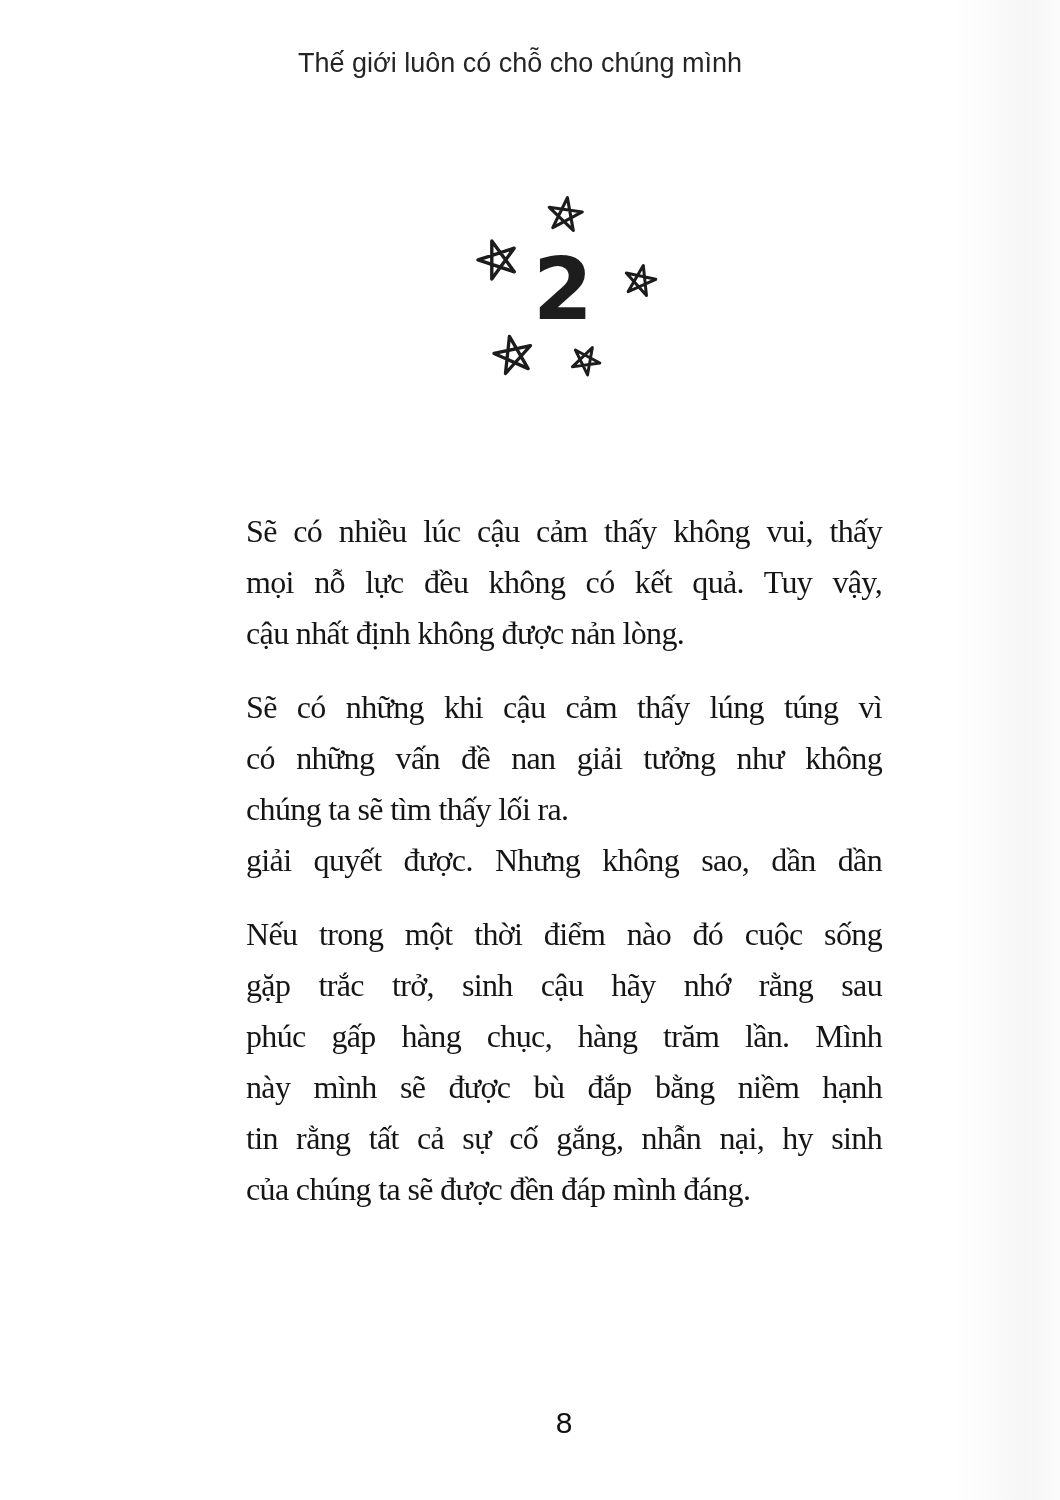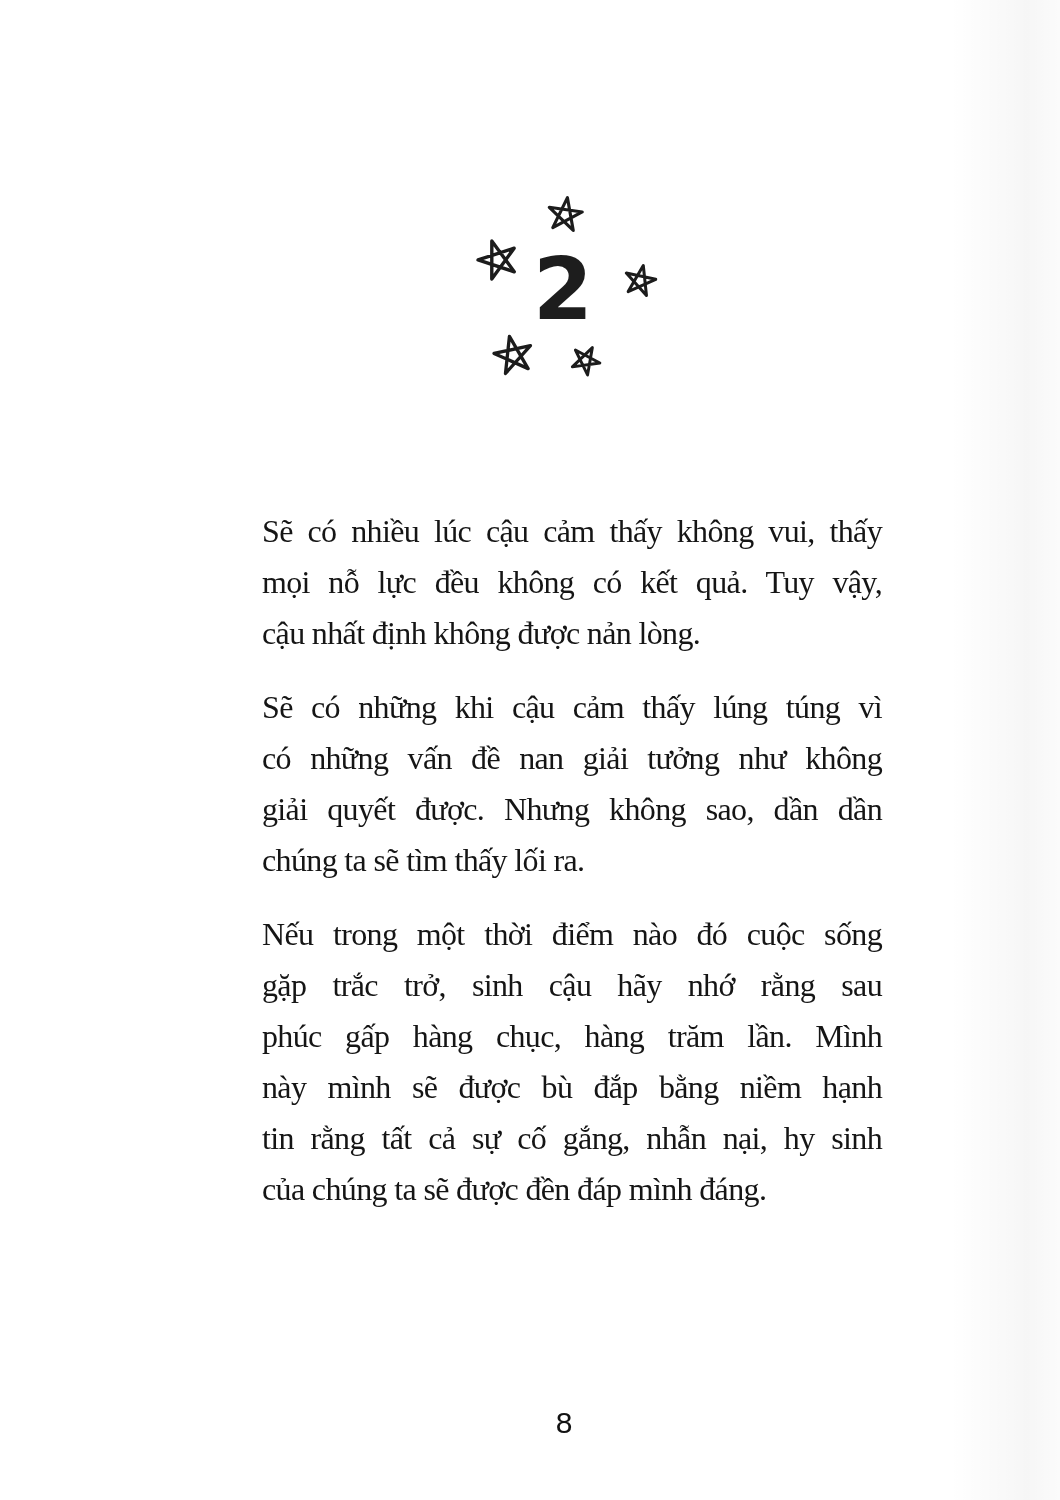--- a/index.html
+++ b/index.html
@@ -61,39 +61,40 @@
     position: absolute;
     left: 246px;
     top: 506px;
     width: 636px;
     font-family: "Liberation Serif", serif;
     font-size: 32px;
     letter-spacing: -0.02em;
     line-height: 51px;
     color: #151515;
   }
-  .para { margin: 0 0 23px 16px; }
+  .para { margin: 0 0 23px 0; }
   .para .line { text-align: justify; text-align-last: justify; }
   .para .line.last { text-align-last: left; }
   .page-number {
     position: absolute;
     top: 1406px;
     left: 246px;
     width: 636px;
     text-align: center;
     font-family: "Liberation Sans", sans-serif;
     font-size: 30px;
     color: #121212;
   }
 </style>
 </head>
 <body>
 
 <div class="page">
 
+  <div class="running-header">Thế giới luôn có chỗ cho chúng mình</div>
 
   <div class="chapter-ornament">
     <span class="star star-top">
       <svg viewBox="0 0 48 48">
           <path d="M24 4 L35.8 40.2 L5 17.8 L43 17.8 L12.2 40.2 Z" fill="none" stroke="#1c1c1c" stroke-width="3.6" stroke-linejoin="round" stroke-linecap="round"></path>
         </svg>
     </span>
     <span class="star star-left">
       <svg viewBox="0 0 48 48">
           <path d="M24 4 L35.8 40.2 L5 17.8 L43 17.8 L12.2 40.2 Z" fill="none" stroke="#1c1c1c" stroke-width="3.4" stroke-linejoin="round" stroke-linecap="round"></path>
@@ -119,22 +120,22 @@
 
   <div class="body-text">
       <div class="para">
         <div class="line">Sẽ có nhiều lúc cậu cảm thấy không vui, thấy</div>
         <div class="line">mọi nỗ lực đều không có kết quả. Tuy vậy,</div>
         <div class="line last">cậu nhất định không được nản lòng.</div>
       </div>
       <div class="para">
         <div class="line">Sẽ có những khi cậu cảm thấy lúng túng vì</div>
         <div class="line">có những vấn đề nan giải tưởng như không</div>
+        <div class="line last">chúng ta sẽ tìm thấy lối ra.</div>
         <div class="line">giải quyết được. Nhưng không sao, dần dần</div>
-        <div class="line last">chúng ta sẽ tìm thấy lối ra.</div>
       </div>
       <div class="para">
         <div class="line">Nếu trong một thời điểm nào đó cuộc sống</div>
         <div class="line">gặp trắc trở, sinh cậu hãy nhớ rằng sau</div>
         <div class="line">phúc gấp hàng chục, hàng trăm lần. Mình</div>
         <div class="line">này mình sẽ được bù đắp bằng niềm hạnh</div>
         <div class="line">tin rằng tất cả sự cố gắng, nhẫn nại, hy sinh</div>
         <div class="line last">của chúng ta sẽ được đền đáp mình đáng.</div>
       </div>
     </div>

